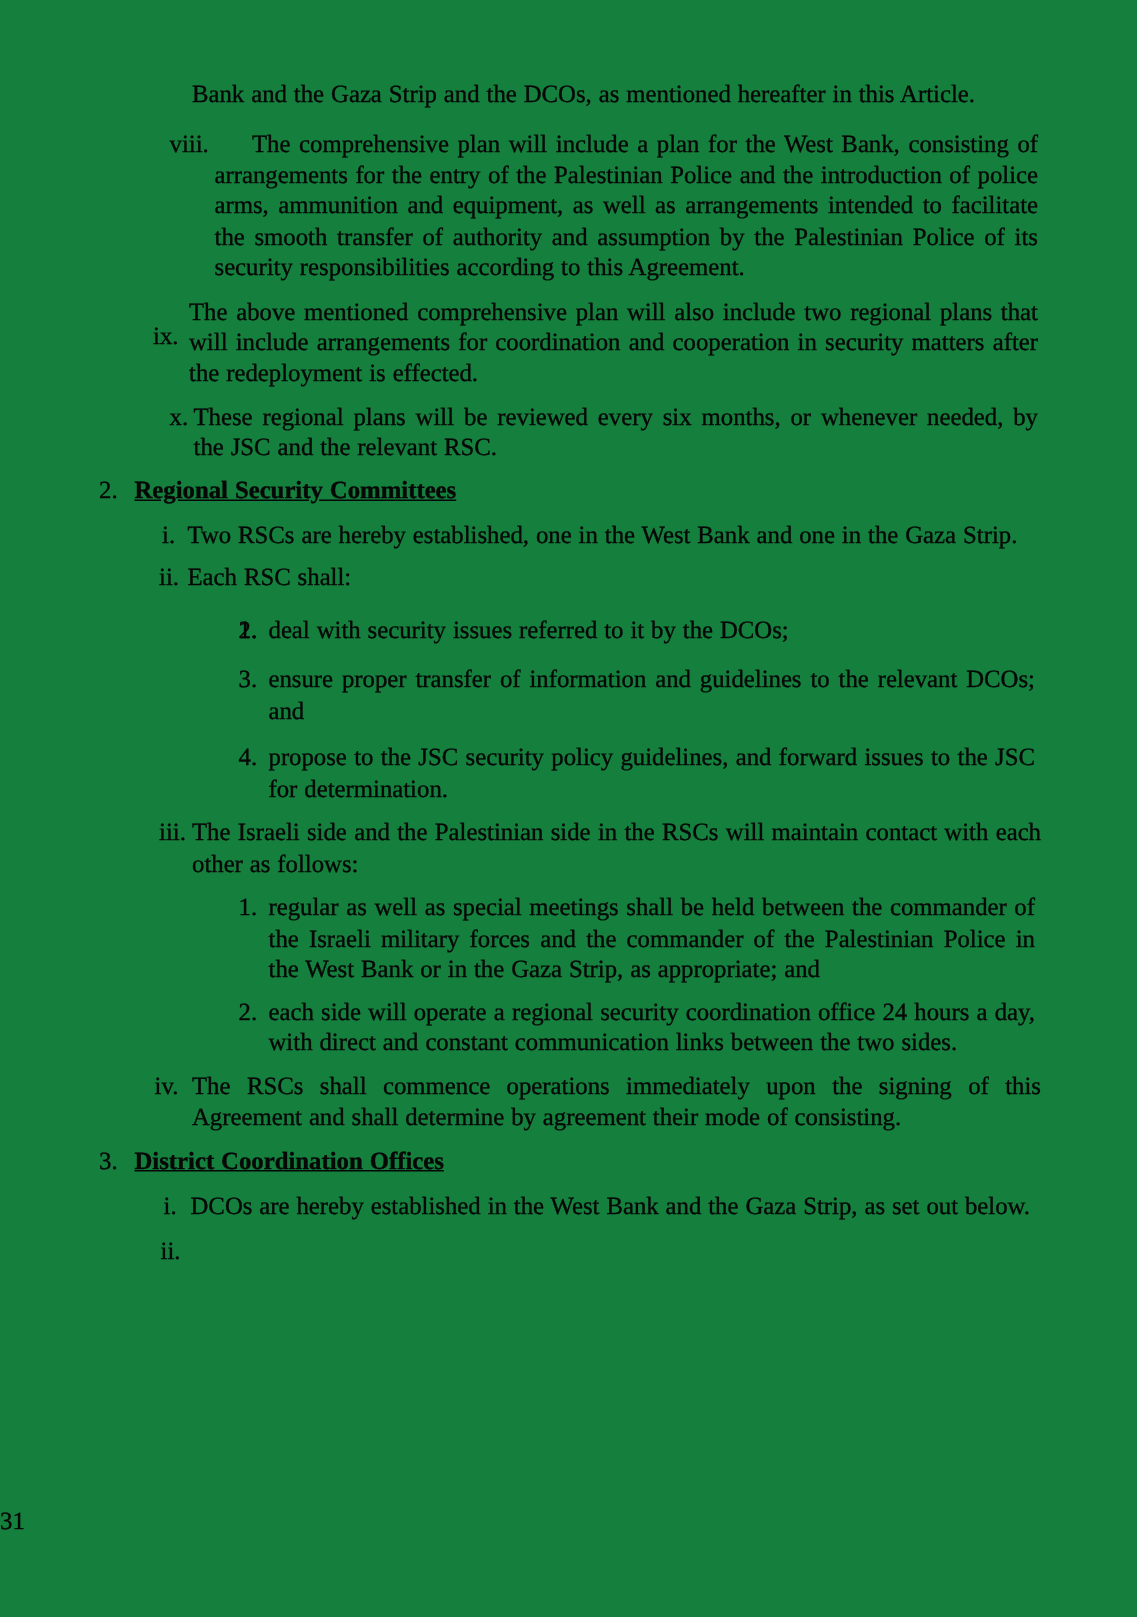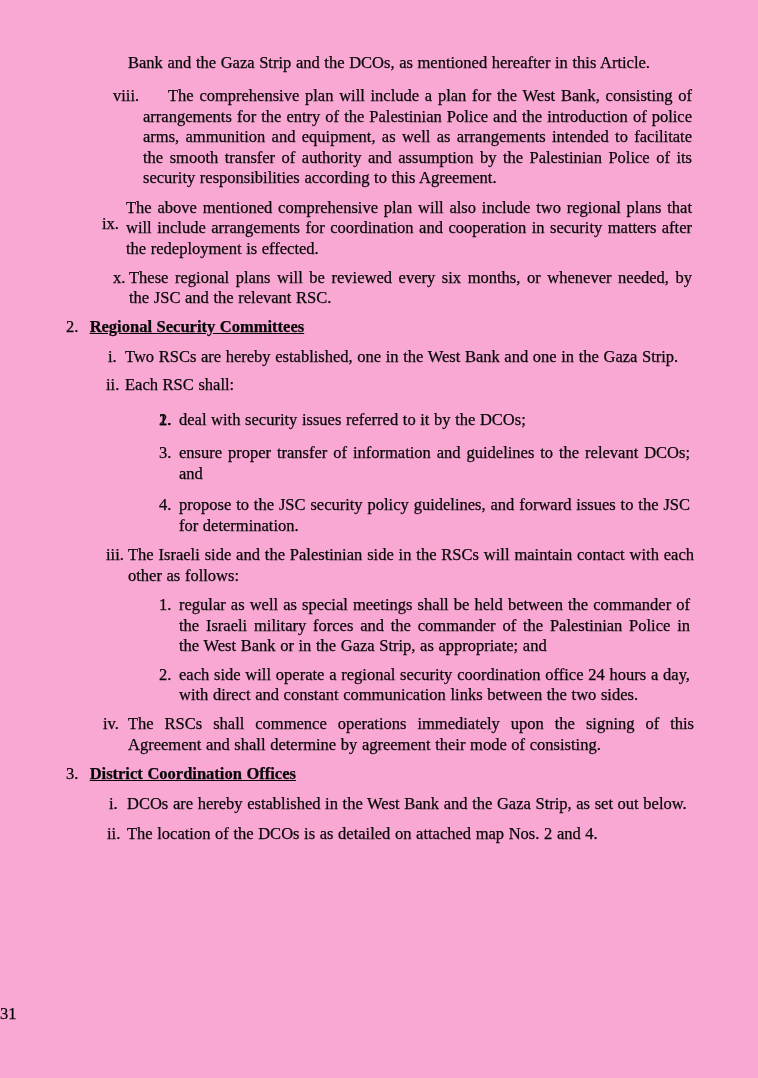--- a/index.html
+++ b/index.html
@@ -1,20 +1,20 @@
 <!DOCTYPE html>
 <html><head>
 <meta charset="utf-8">
 <style>
   html, body { margin: 0; padding: 0; background: #ffffff; }
   .page {
     position: relative;
     width: 758px;
     height: 1078px;
-    background: #f9a8d4;
+    background: #15803d;
     font-family: "Liberation Serif", "DejaVu Serif", serif;
     font-size: 16.5px;
     line-height: 20.5px;
     color: #070707;
     overflow: hidden;
     -webkit-text-stroke: 0.25px #070707;
     word-spacing: 0.5px;
   }
   .content { padding-top: 53px; }
   .cont, .li, .h { margin: 0; }
@@ -153,19 +153,18 @@
       <span class="htitle">District Coordination Offices</span>
     </div>
 
     <div class="li it-i3">
       <span class="marker">i.</span>
       <span>DCOs are hereby established in the West Bank and the Gaza Strip, as set out below.</span>
     </div>
 
     <div class="li it-ii3">
       <span class="marker">ii.</span>
-      <span>The location of the DCOs is as detailed on attached map Nos. 2 and 4.</span>
     </div>
 
   </div>
 
   <div class="pageno">31</div>
 </div>
 
 </body></html>

